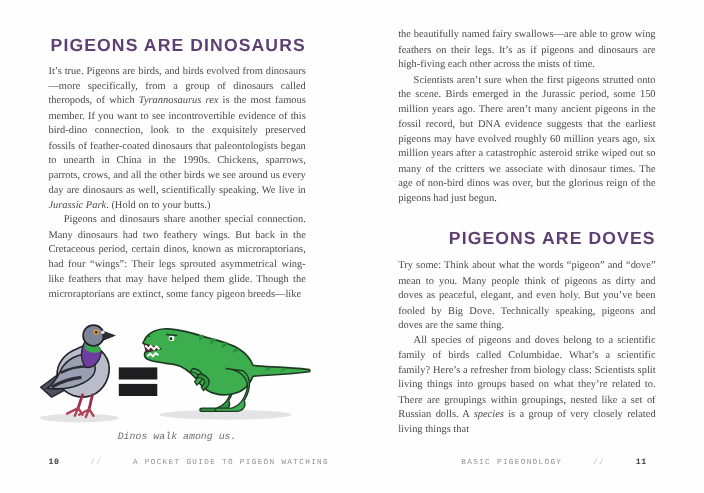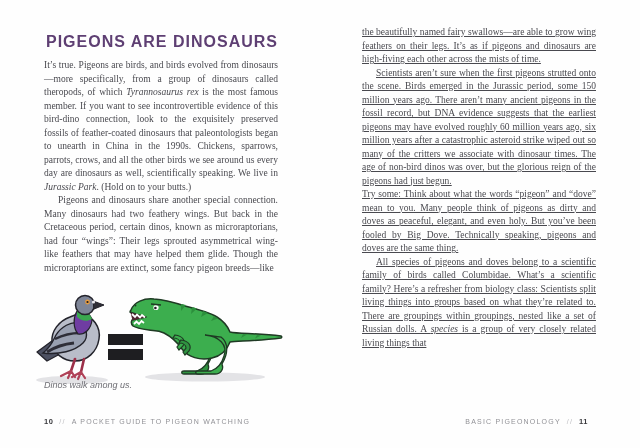--- a/index.html
+++ b/index.html
@@ -14,44 +14,44 @@
   *{box-sizing:border-box;}
   html,body{margin:0;padding:0;}
   body{
     width:640px;height:448px;position:relative;overflow:hidden;
     background:var(--paper-color);
     font-family:"Liberation Serif","DejaVu Serif",serif;
     color:var(--body-color);
   }
   .page-col{position:absolute;width:234px;}
   #left-col{left:44px;top:33px;}
-  #right-col{left:362px;top:26px;text-decoration:underline;}
+  #right-col{left:362px;top:26px;}
   .section-heading{
     font-family:"Liberation Sans","DejaVu Sans",sans-serif;
     font-weight:bold;font-size:16px;letter-spacing:1px;
     color:var(--heading-color);text-align:right;margin:0 0 8px 0;
   }
   #right-col .section-heading{margin:21px 0 9px 0;}
   .body-para{
     font-size:9.5px;line-height:13.5px;text-align:justify;margin:0;
     hyphens:auto;-webkit-hyphens:auto;
   }
   .body-para .it{font-style:italic;}
   .indent{text-indent:14px;}
   #illustration{position:absolute;left:35px;top:291px;width:250px;height:96px;}
   #caption{
-    position:absolute;left:44px;top:380px;width:234px;
-    font-family:Liberation Sans, sans-serif;font-style:italic;
+    position:absolute;left:44px;top:392px;width:234px;text-align:center;
+    font-family:Liberation Mono, monospace;font-style:italic;
     font-size:9px;color:var(--caption-color);
   }
   .footer{
     position:absolute;top:417px;
-    font-family:Liberation Sans, sans-serif;
+    font-family:Liberation Mono, monospace;
     font-size:7px;letter-spacing:1.2px;color:var(--footer-color);
-    display:flex;align-items:baseline;gap:6px;text-transform:uppercase;
+    display:flex;align-items:baseline;gap:28px;text-transform:uppercase;
   }
   #footer-left{left:44px;}
   #footer-right{right:52px;}
   .page-num{font-weight:bold;font-size:7.5px;color:var(--pagenum-color);letter-spacing:0.5px;}
   .footer-sep{color:var(--separator-color);}
 </style>
 </head>
 <body>
 
 <div class="page-col" id="left-col">
@@ -116,20 +116,21 @@
     <path d="M146 49 C154 50 157 55 154 60 L150 64 L148 61 L151 57 C151 54 148 52 144 52 Z" fill="#2f9340" stroke="#1f3a24" stroke-width="1.2"></path>
     <path d="M170 44 C184 45 193 54 189 65 C187 72 182 78 176 80 L163 80 C160 80 160 83 163 83 L180 83 C186 83 189 78 187 73 C193 63 194 52 186 46 Z" fill="#3cae4e" stroke="#1f3a24" stroke-width="1.3"></path>
   </g>
 </svg>
 
 <div id="caption">Dinos walk among us.</div>
 
 <div class="page-col" id="right-col">
   <p class="body-para"><span>the beautifully named fairy swallows—are able to grow wing feathers on their legs. It’s as if pigeons and dinosaurs are high-fiving each other across the mists of time.</span></p>
   <p class="body-para indent"><span>Scientists aren’t sure when the first pigeons strutted onto the scene. Birds emerged in the Jurassic period, some 150 million years ago. There aren’t many ancient pigeons in the fossil record, but DNA evidence suggests that the earliest pigeons may have evolved roughly 60 million years ago, six million years after a catastrophic asteroid strike wiped out so many of the critters we associate with dinosaur times. The age of non-bird dinos was over, but the glorious reign of the pigeons had just begun.</span></p>
+  <h2 class="section-heading">PIGEONS ARE DOVES</h2>
   <p class="body-para"><span>Try some: Think about what the words “pigeon” and “dove” mean to you. Many people think of pigeons as dirty and doves as peaceful, elegant, and even holy. But you’ve been fooled by Big Dove. Technically speaking, pigeons and doves are the same thing.</span></p>
   <p class="body-para indent"><span>All species of pigeons and doves belong to a scientific family of birds called Columbidae. What’s a scientific family? Here’s a refresher from biology class: Scientists split living things into groups based on what they’re related to. There are groupings within groupings, nested like a set of Russian dolls. A </span><span class="it">species</span><span> is a group of very closely related living things that</span></p>
 </div>
 
 <div class="footer" id="footer-left">
   <span class="page-num">10</span>
   <span class="footer-sep">//</span>
   <span>A POCKET GUIDE TO PIGEON WATCHING</span>
 </div>
 <div class="footer" id="footer-right">

